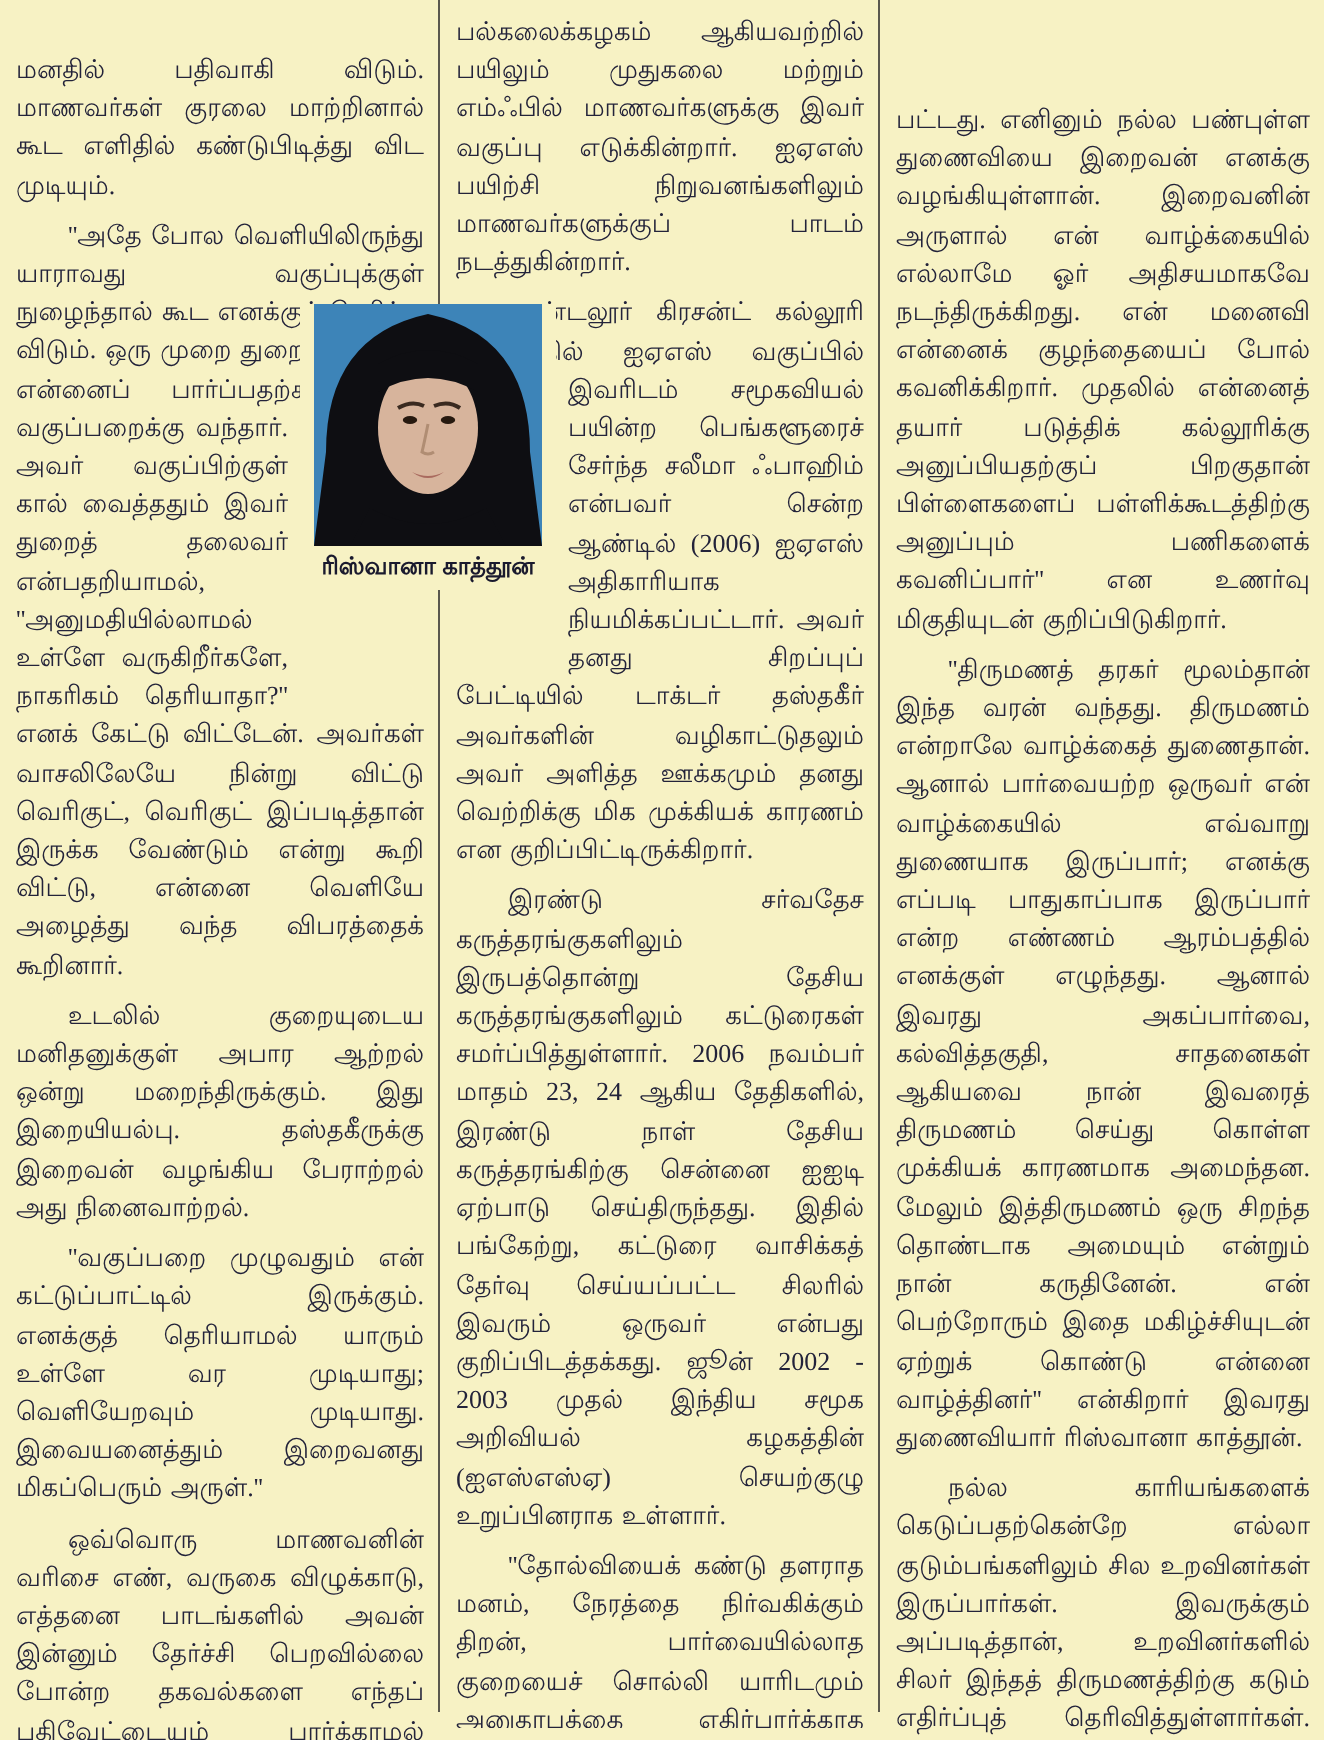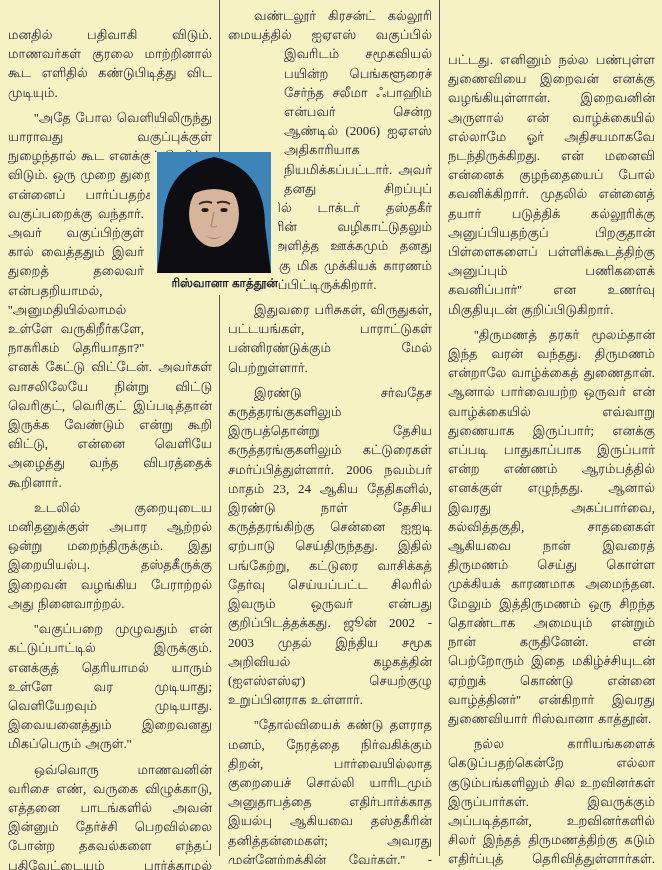--- a/index.html
+++ b/index.html
@@ -39,43 +39,42 @@
   }
   .photo-frame{
     width:114px;height:121px;margin:0 auto;
     display:block;background:#3d84b8;overflow:hidden;
   }
   .caption{
     margin-top:3px;
     font-family:"Liberation Sans","DejaVu Sans",sans-serif;
     font-size:12px;font-weight:bold;color:#1a1a2e;
     white-space:nowrap;
-    text-align:right;
   }
 </style>
 </head>
 <body>
 
 <div class="page">
 
   <div class="vrule r1"></div>
   <div class="vrule r2"></div>
 
   <div class="col col-1">
     <p class="para flush">மனதில் பதிவாகி விடும். மாணவர்கள் குரலை மாற்றினால் கூட எளிதில் கண்டுபிடித்து விட முடியும்.</p>
     <p class="para"><span>''அதே போல வெளியிலிருந்து யாராவது வகுப்புக்குள் நுழைந்தால் கூட எனக்குத் தெரிந்து விடும். ஒரு முறை துறைத்தலைவர் என்னைப் பார்ப்பதற்காக என் வகுப்பறைக்கு</span> <span class="spacer-right"></span><span>வந்தார். அவர் வகுப்பிற்குள் கால் வைத்ததும் இவர் துறைத் தலைவர் என்பதறியாமல், ''அனுமதியில்லாமல் உள்ளே வருகிறீர்களே, நாகரிகம் தெரியாதா?'' எனக் கேட்டு விட்டேன். அவர்கள் வாசலிலேயே நின்று விட்டு வெரிகுட், வெரிகுட் இப்படித்தான் இருக்க வேண்டும் என்று கூறி விட்டு, என்னை வெளியே அழைத்து வந்த விபரத்தைக் கூறினார்.</span></p>
     <p class="para">உடலில் குறையுடைய மனிதனுக்குள் அபார ஆற்றல் ஒன்று மறைந்திருக்கும். இது இறையியல்பு. தஸ்தகீருக்கு இறைவன் வழங்கிய பேராற்றல் அது நினைவாற்றல்.</p>
     <p class="para">''வகுப்பறை முழுவதும் என் கட்டுப்பாட்டில் இருக்கும். எனக்குத் தெரியாமல் யாரும் உள்ளே வர முடியாது; வெளியேறவும் முடியாது. இவையனைத்தும் இறைவனது மிகப்பெரும் அருள்.''</p>
     <p class="para">ஒவ்வொரு மாணவனின் வரிசை எண், வருகை விழுக்காடு, எத்தனை பாடங்களில் அவன் இன்னும் தேர்ச்சி பெறவில்லை போன்ற தகவல்களை எந்தப் பதிவேட்டையும் பார்க்காமல் இவர் கூறுவார். துறைத்தலைவர் அதில் அப்படியே கையெழுத்திடுவார். இவர்பணியில் சேர்ந்த நாள் முதல் (1995) இவரது துறையில் நடக்கும் அன்றாட நிகழ்விது.</p>
 
   </div>
 
   <div class="col col-2">
+    <p class="para flush">பல்கலைக்கழகம் ஆகியவற்றில் பயிலும் முதுகலை மற்றும் எம்ஃபில் மாணவர்களுக்கு இவர் வகுப்பு எடுக்கின்றார். ஐஏஎஸ் பயிற்சி நிறுவனங்களிலும் மாணவர்களுக்குப் பாடம் நடத்துகின்றார்.</p>
     <p class="para"><span>வண்டலூர் கிரசன்ட் கல்லூரி மையத்தில் ஐஏஎஸ் வகுப்பில்</span> <span class="spacer-left"></span><span>இவரிடம் சமூகவியல் பயின்ற பெங்களூரைச் சேர்ந்த சலீமா ஃபாஹிம் என்பவர் சென்ற ஆண்டில் (2006) ஐஏஎஸ் அதிகாரியாக நியமிக்கப்பட்டார். அவர் தனது சிறப்புப் பேட்டியில் டாக்டர் தஸ்தகீர் அவர்களின் வழிகாட்டுதலும் அவர் அளித்த ஊக்கமும் தனது வெற்றிக்கு மிக முக்கியக் காரணம் என குறிப்பிட்டிருக்கிறார்.</span></p>
-    <p class="para">இதுவரை பரிசுகள், விருதுகள், பட்டயங்கள், பாராட்டுகள் பன்னிரண்டுக்கும் மேல் பெற்றுள்ளார்.</p>
     <p class="para">இரண்டு சர்வதேச கருத்தரங்குகளிலும் இருபத்தொன்று தேசிய கருத்தரங்குகளிலும் கட்டுரைகள் சமர்ப்பித்துள்ளார். 2006 நவம்பர் மாதம் 23, 24 ஆகிய தேதிகளில், இரண்டு நாள் தேசிய கருத்தரங்கிற்கு சென்னை ஐஐடி ஏற்பாடு செய்திருந்தது. இதில் பங்கேற்று, கட்டுரை வாசிக்கத் தேர்வு செய்யப்பட்ட சிலரில் இவரும் ஒருவர் என்பது குறிப்பிடத்தக்கது. ஜூன் 2002 - 2003 முதல் இந்திய சமூக அறிவியல் கழகத்தின் (ஐஎஸ்எஸ்ஏ) செயற்குழு உறுப்பினராக உள்ளார்.</p>
     <p class="para">''தோல்வியைக் கண்டு தளராத மனம், நேரத்தை நிர்வகிக்கும் திறன், பார்வையில்லாத குறையைச் சொல்லி யாரிடமும் அனுதாபத்தை எதிர்பார்க்காத இயல்பு ஆகியவை தஸ்தகீரின் தனித்தன்மைகள்; அவரது முன்னேற்றத்தின் வேர்கள்.'' - இவை பேராசிரியர் அல்போன்ஸின் பதிவுகள்.</p>
 
   </div>
 
   <div class="col col-3">
     <p class="para flush">பட்டது. எனினும் நல்ல பண்புள்ள துணைவியை இறைவன் எனக்கு வழங்கியுள்ளான். இறைவனின் அருளால் என் வாழ்க்கையில் எல்லாமே ஓர் அதிசயமாகவே நடந்திருக்கிறது. என் மனைவி என்னைக் குழந்தையைப் போல் கவனிக்கிறார். முதலில் என்னைத் தயார் படுத்திக் கல்லூரிக்கு அனுப்பியதற்குப் பிறகுதான் பிள்ளைகளைப் பள்ளிக்கூடத்திற்கு அனுப்பும் பணிகளைக் கவனிப்பார்'' என உணர்வு மிகுதியுடன் குறிப்பிடுகிறார்.</p>
     <p class="para">''திருமணத் தரகர் மூலம்தான் இந்த வரன் வந்தது. திருமணம் என்றாலே வாழ்க்கைத் துணைதான். ஆனால் பார்வையற்ற ஒருவர் என் வாழ்க்கையில் எவ்வாறு துணையாக இருப்பார்; எனக்கு எப்படி பாதுகாப்பாக இருப்பார் என்ற எண்ணம் ஆரம்பத்தில் எனக்குள் எழுந்தது. ஆனால் இவரது அகப்பார்வை, கல்வித்தகுதி, சாதனைகள் ஆகியவை நான் இவரைத் திருமணம் செய்து கொள்ள முக்கியக் காரணமாக அமைந்தன. மேலும் இத்திருமணம் ஒரு சிறந்த தொண்டாக அமையும் என்றும் நான் கருதினேன். என் பெற்றோரும் இதை மகிழ்ச்சியுடன் ஏற்றுக் கொண்டு என்னை வாழ்த்தினர்'' என்கிறார் இவரது துணைவியார் ரிஸ்வானா காத்தூன்.</p>
     <p class="para">நல்ல காரியங்களைக் கெடுப்பதற்கென்றே எல்லா குடும்பங்களிலும் சில உறவினர்கள் இருப்பார்கள். இவருக்கும் அப்படித்தான், உறவினர்களில் சிலர் இந்தத் திருமணத்திற்கு கடும் எதிர்ப்புத் தெரிவித்துள்ளார்கள். இவரது தாயாரின் மனதை மாற்ற முயன்றிருக்கிறார்கள். பிறக்கும் குழந்தைக்கும் கண் பார்வை பாதிக்கப்படும் என்று அச்சுறுத்தியிருக்கிறார்கள். ஆனால் படித்த பெண்ணான இவர் தன் முடிவில் தெளிவாகவும் உறுதியாகவும்</p>
   </div>

